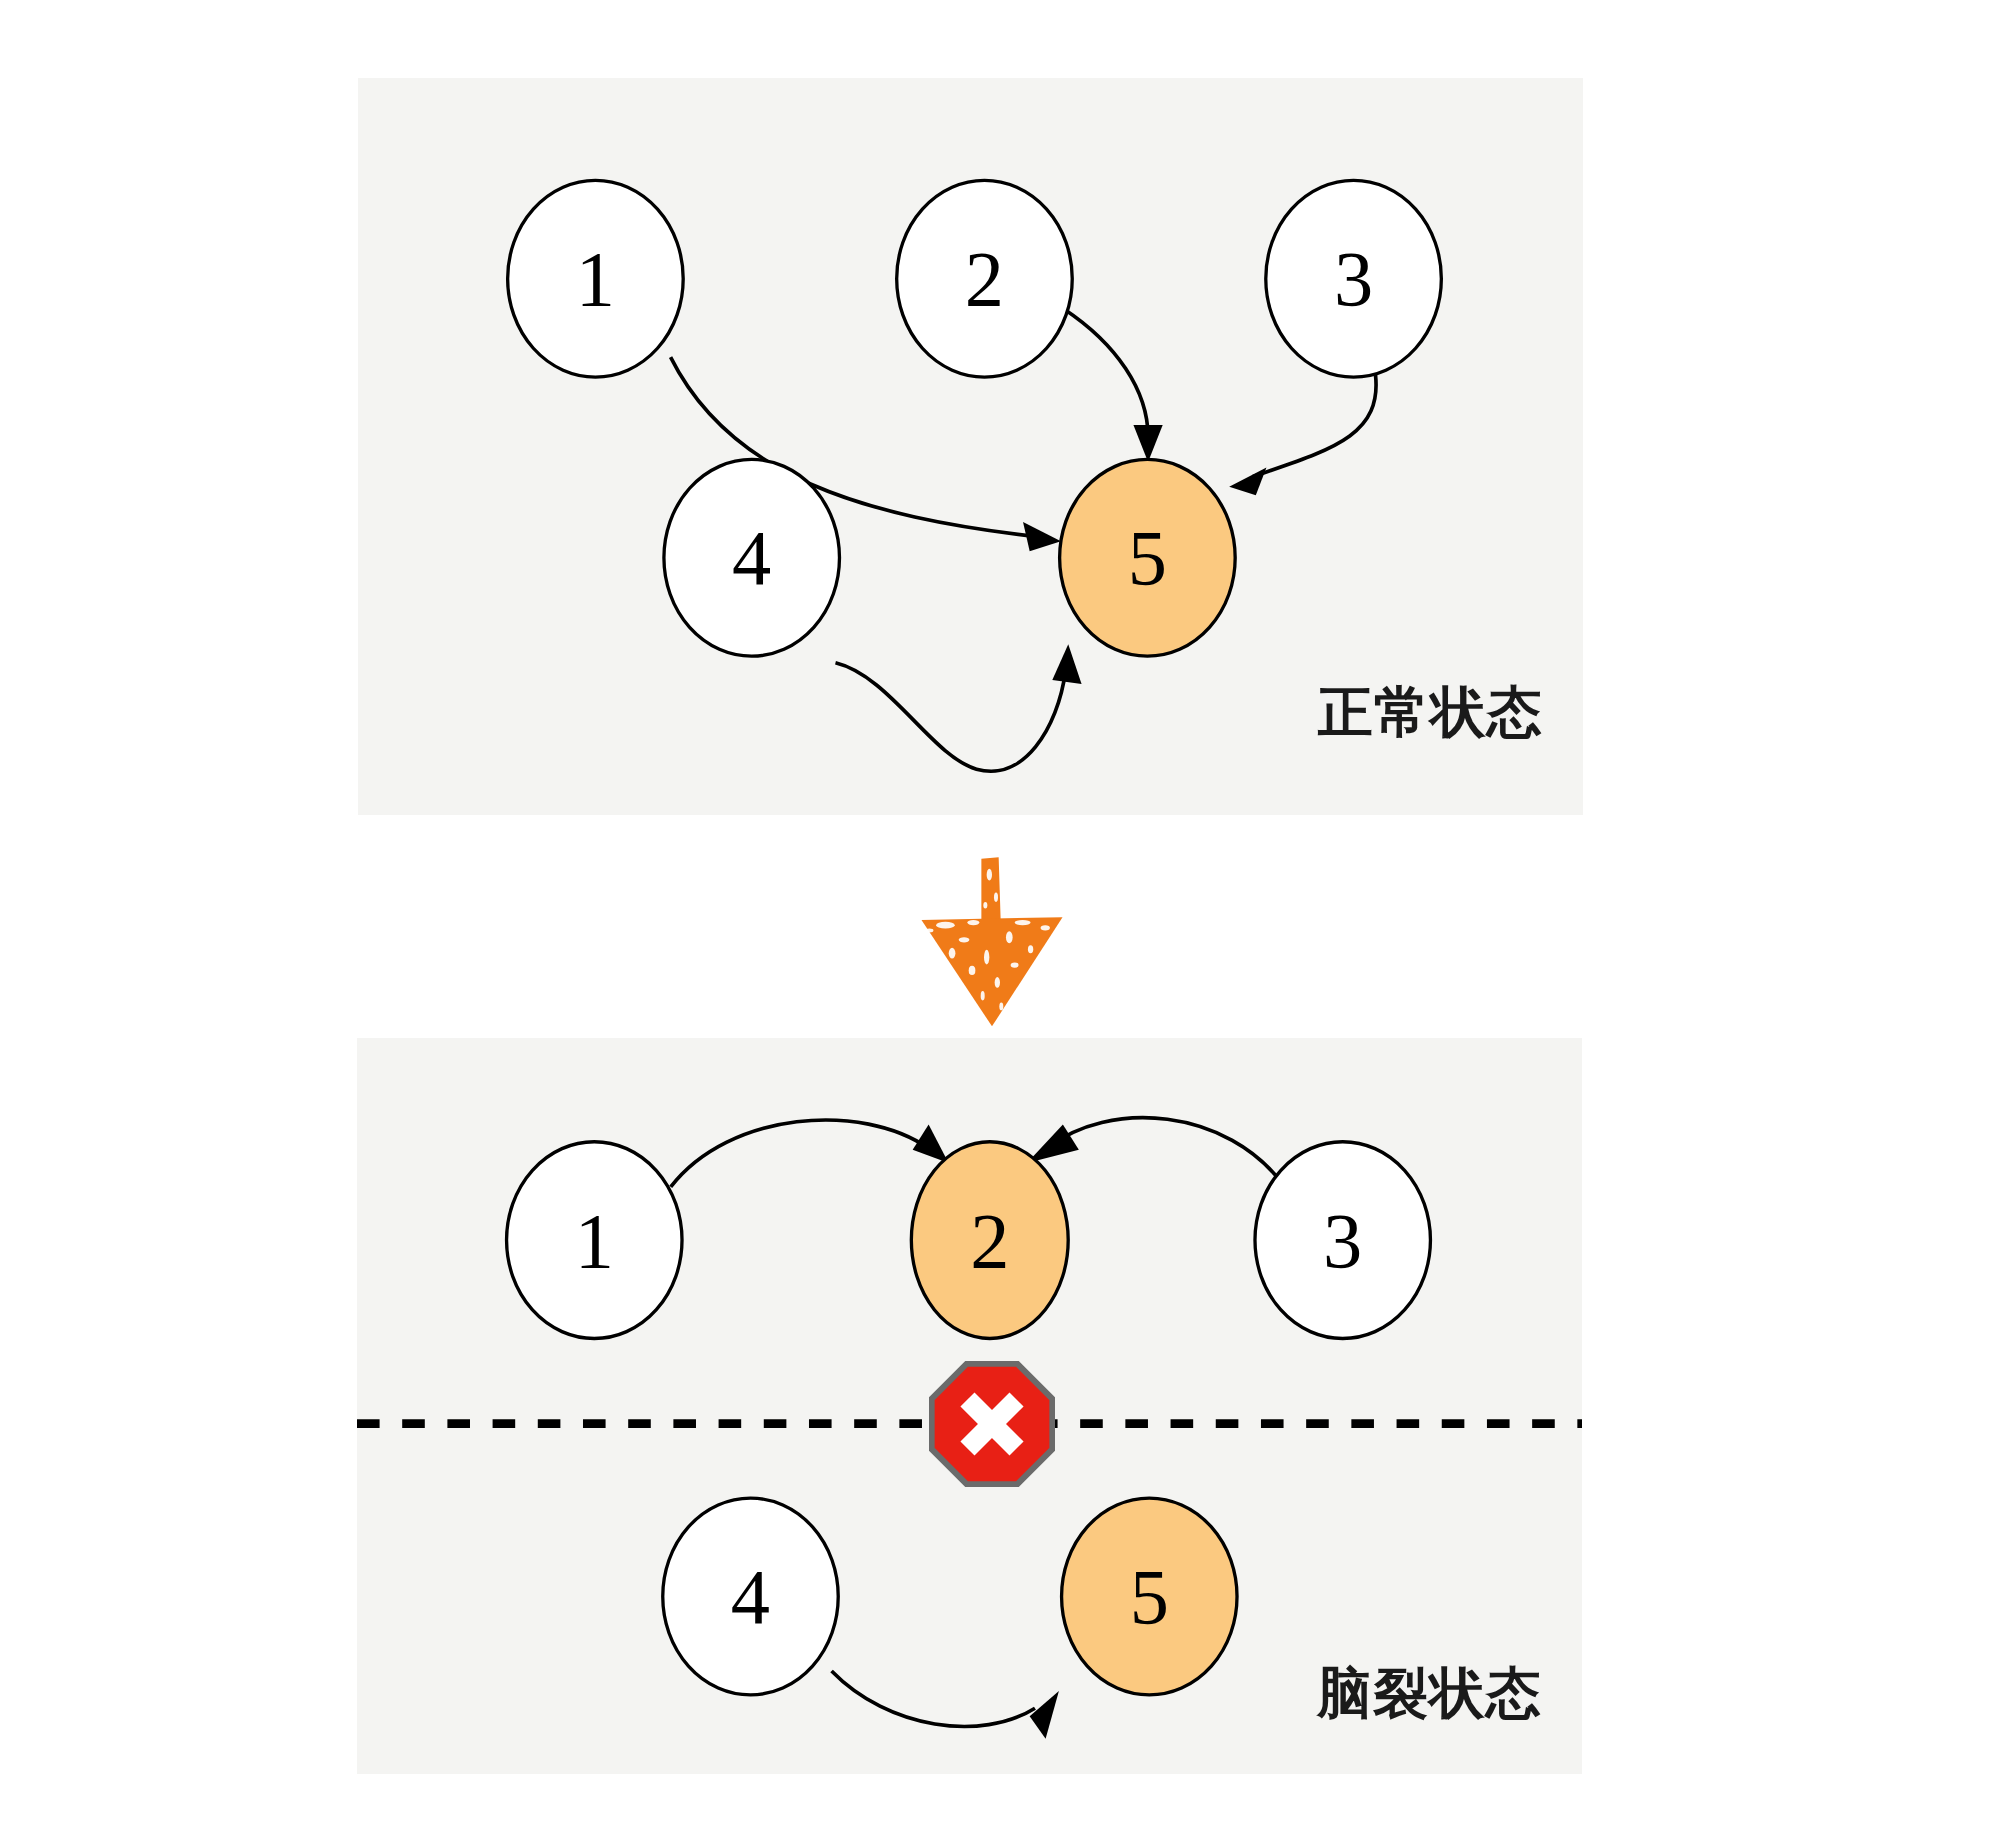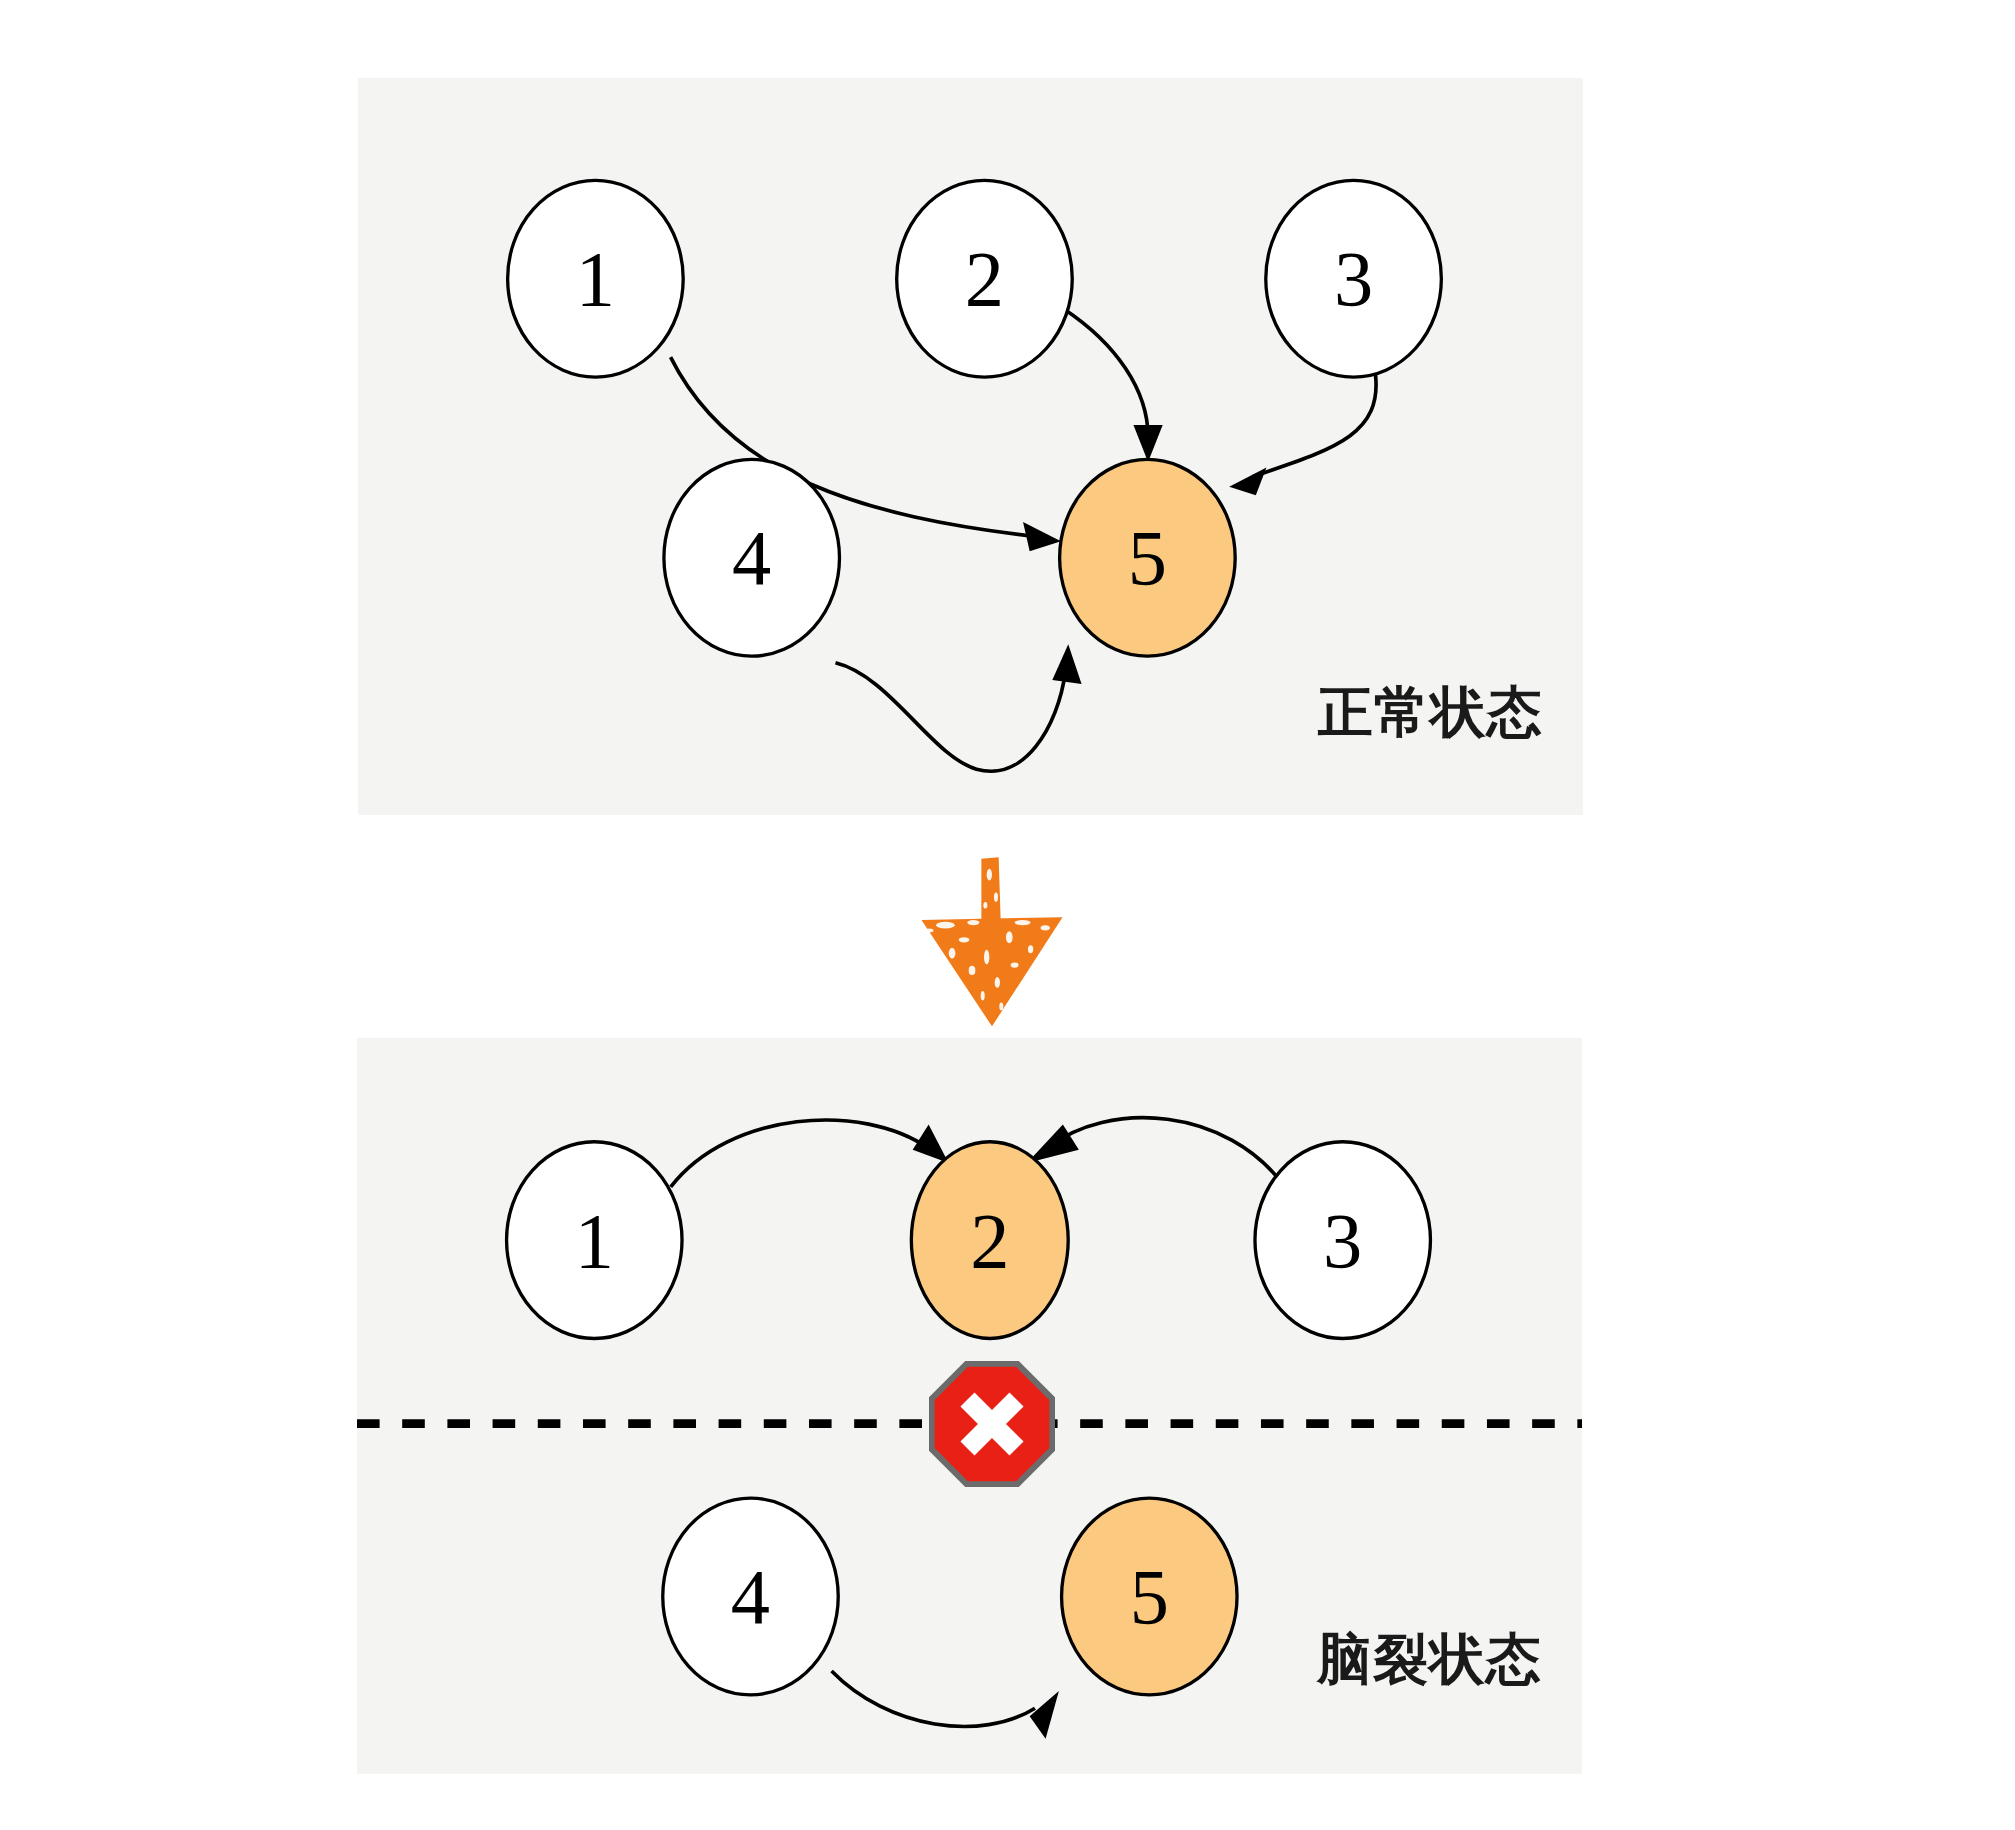--- a/index.html
+++ b/index.html
@@ -71,21 +71,21 @@
   .state-caption {
     position: absolute;
     font-family: "Liberation Sans", sans-serif;
     font-weight: 700;
     font-size: 55px;
     color: #1a1a1a;
     letter-spacing: 1.3px;
     white-space: nowrap;
   }
   #caption-normal { right: 40px; top: 598px; text-align: center; }
-  #caption-split  { right: 40px; top: 585px; margin-left: 48px; }
+  #caption-split  { right: 40px; top: 619px; margin-left: 48px; }
   #transition-arrow {
     position: absolute;
     left: 912px;
     top: 856px;
     width: 160px;
     height: 173px;
   }
   #stop-badge {
     position: absolute;
     left: 929px;

